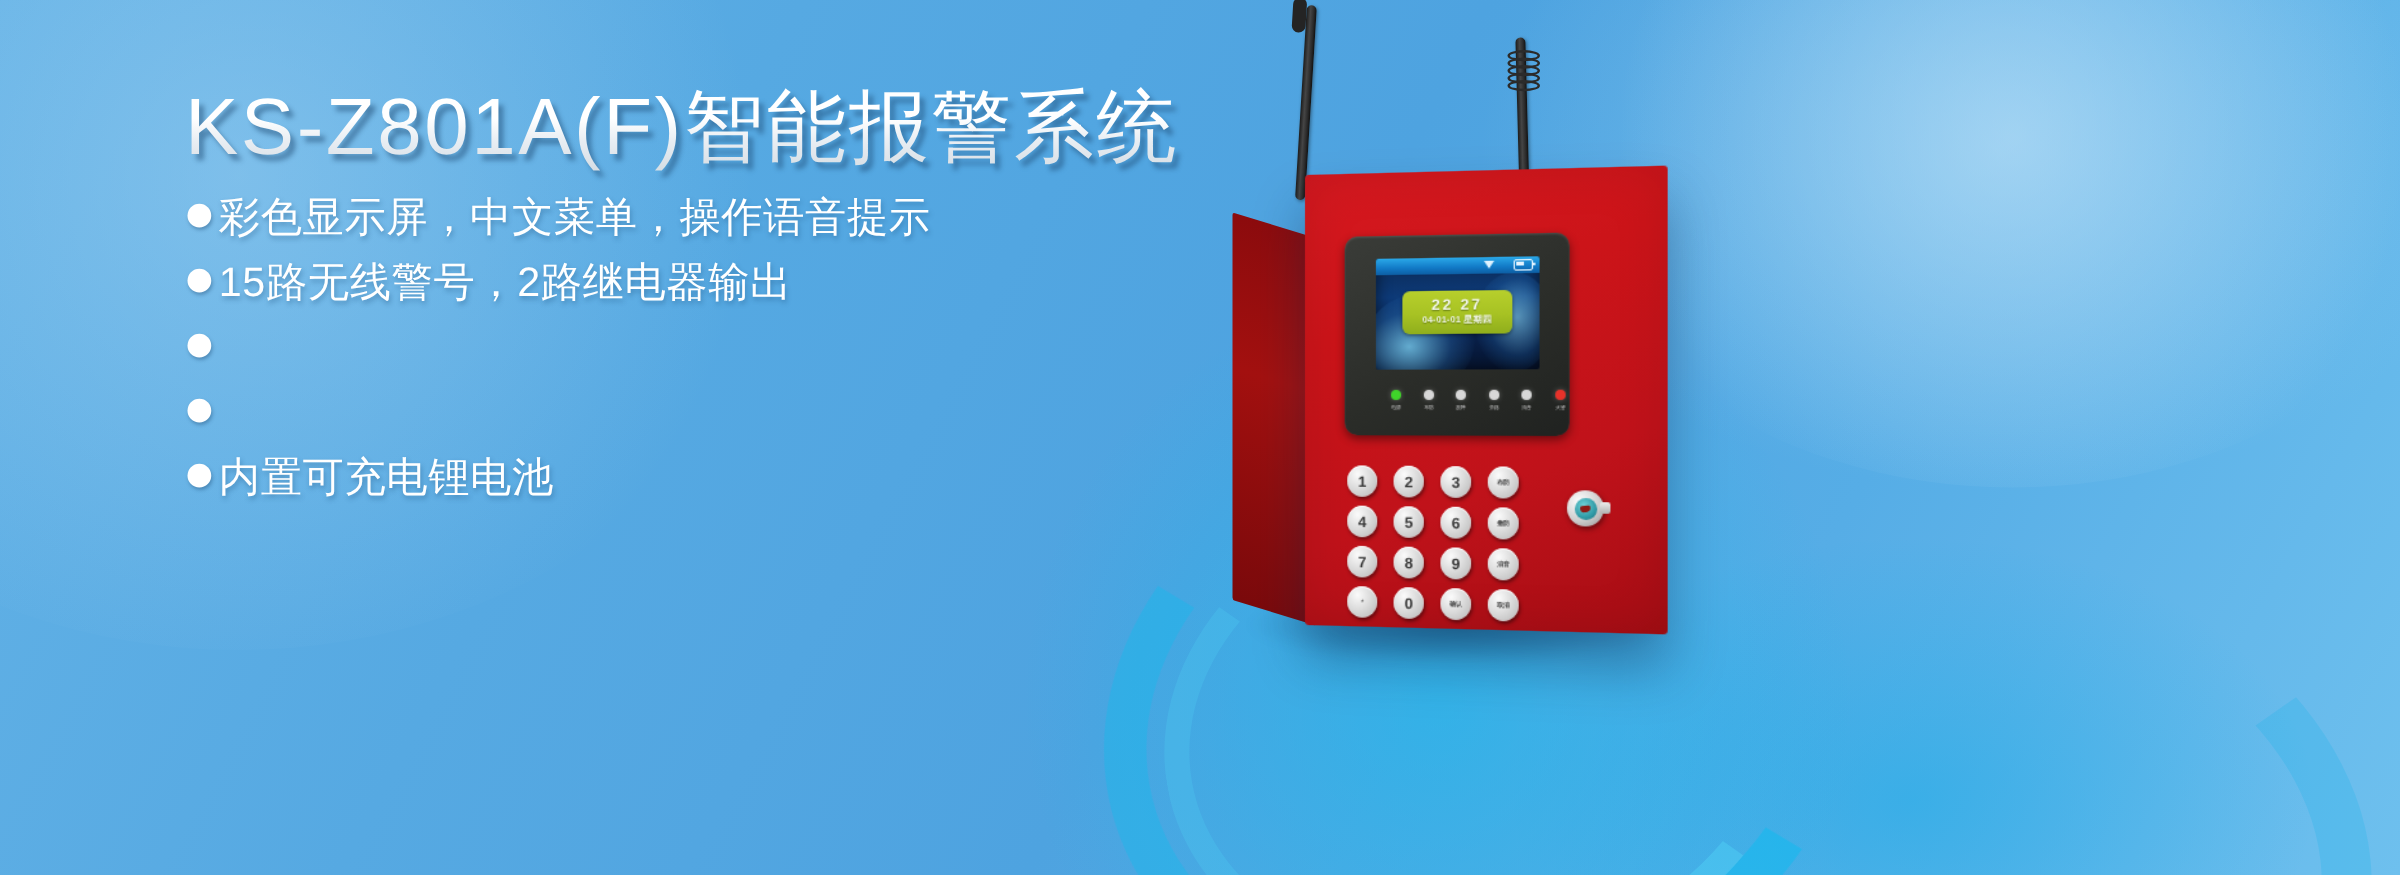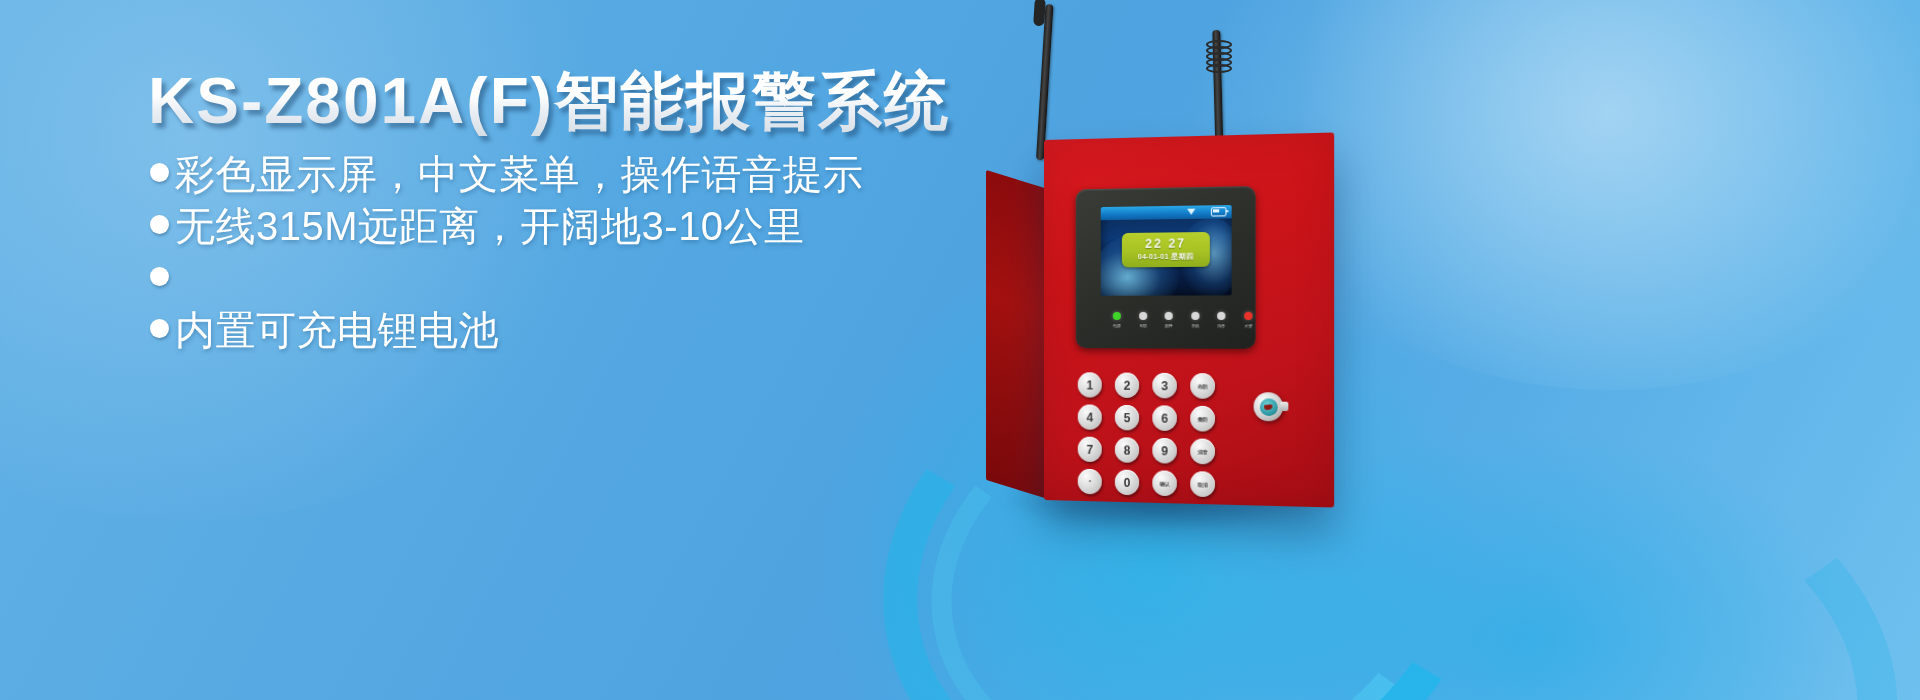--- a/index.html
+++ b/index.html
@@ -28,35 +28,35 @@
     transform:rotate(10deg);}
   .glowtop{position:absolute;left:1240px;top:-170px;width:740px;height:560px;border-radius:50%;
     background:radial-gradient(circle,rgba(195,228,248,0.55) 0%,rgba(195,228,248,0) 68%);pointer-events:none;}
   .glowleft{position:absolute;left:-260px;top:-240px;width:900px;height:760px;border-radius:50%;
     background:radial-gradient(circle,rgba(170,214,243,0.42) 0%,rgba(170,214,243,0) 70%);pointer-events:none;}
 
   
   .content{position:absolute;left:0;top:0;width:960px;height:700px;}
   .title{
     position:absolute;left:148px;top:58px;
-    font-size:64px;font-weight:700;letter-spacing:2px;white-space:nowrap;
+    font-size:64px;font-weight:400;letter-spacing:2px;white-space:nowrap;
     background:linear-gradient(180deg,#ffffff 0%,#ffffff 42%,#e9eef3 62%,#cfd8df 100%);
     -webkit-background-clip:text;background-clip:text;color:transparent;
     text-shadow:none;
     filter:drop-shadow(4px 5px 2px rgba(20,60,100,0.45));
   }
   .bullets{position:absolute;left:150px;top:152px;width:820px;}
   .bullet{display:flex;align-items:flex-start;margin-bottom:8px;height:44px;}
   .dot{
     width:19px;height:19px;border-radius:50%;background:#ffffff;flex:0 0 auto;
     margin-top:11px;margin-right:6px;
     box-shadow:1px 2px 3px rgba(20,60,100,0.35);
   }
   .btext{
-    font-size:40px;color:#ffffff;line-height:44px;white-space:nowrap;font-weight:400;
+    font-size:33px;color:#ffffff;line-height:44px;white-space:nowrap;font-weight:400;
     text-shadow:1px 2px 4px rgba(20,70,115,0.38);
     letter-spacing:0.5px;
   }
 
   
   #device{position:absolute;left:960px;top:0;width:960px;height:700px;}
 
   .antenna{position:absolute;background:linear-gradient(90deg,#1c1c1c,#454545 40%,#2a2a2a 75%,#111);border-radius:4px;
     box-shadow:1px 1px 3px rgba(0,0,0,0.4);}
   .ant-left{left:76px;top:4px;width:8px;height:156px;transform:rotate(3.5deg);transform-origin:bottom center;}
@@ -164,21 +164,24 @@
 
   <div class="content">
     <div class="title">KS-Z801A(F)智能报警系统</div>
     <div class="bullets">
       <div class="bullet">
         <span class="dot"></span>
         <span class="btext">彩色显示屏，中文菜单，操作语音提示</span>
       </div>
       <div class="bullet">
         <span class="dot"></span>
-        <span class="btext">无线315M远距离，开阔地3-10公里</span>
+        <span class="btext">15路无线警号，2路继电器输出</span>
+      </div>
+      <div class="bullet">
+        <span class="dot"></span>
       </div>
       <div class="bullet">
         <span class="dot"></span>
       </div>
       <div class="bullet">
         <span class="dot"></span>
         <span class="btext">内置可充电锂电池</span>
       </div>
     </div>
   </div>

